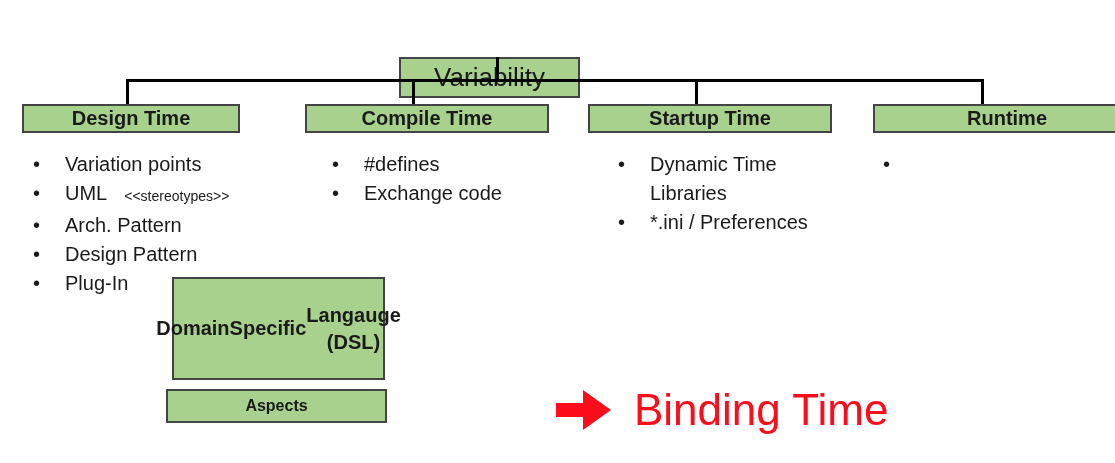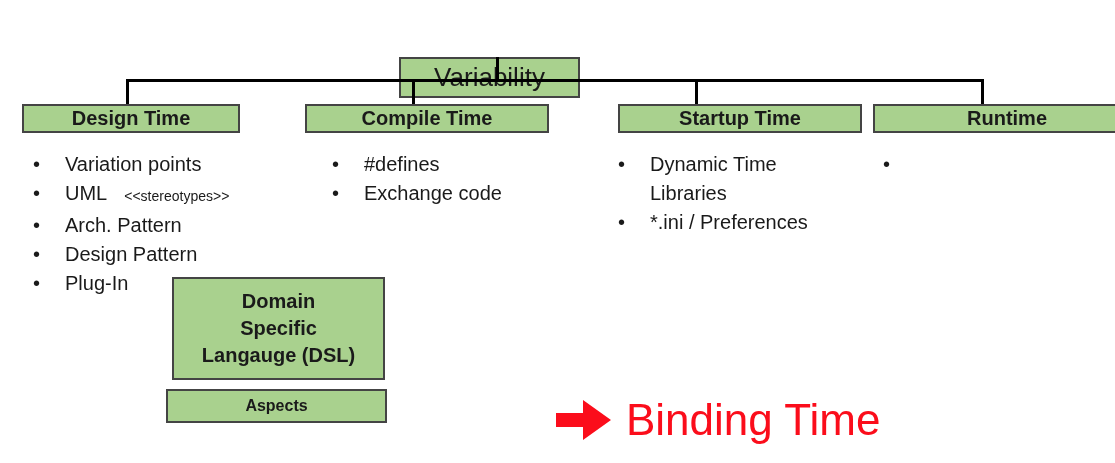--- a/index.html
+++ b/index.html
@@ -19,43 +19,43 @@
     box-sizing: border-box;
     display: flex;
     align-items: center;
     justify-content: center;
     text-align: center;
   }
   .root-box { left: 399px; top: 17px; width: 181px; height: 41px; font-size: 26px; margin-top: 40px; }
   .hdr { top: 104px; height: 29px; font-size: 20px; font-weight: bold; }
   .hdr-design  { left: 22px;  width: 218px; }
   .hdr-compile { left: 305px; width: 244px; }
-  .hdr-startup { left: 618px; width: 244px; }
+  .hdr-startup { left: 588px; width: 244px; }
   .hdr-runtime { left: 873px; width: 268px; }
   .line { position: absolute; background: #000000; }
   .stem   { left: 496px; top: 57px; width: 3px; height: 23px; }
   .hline  { left: 126px; top: 79px; width: 858px; height: 3px; }
   .drop   { top: 79px; width: 3px; height: 25px; }
   .drop-1 { left: 126px; }
   .drop-2 { left: 412px; }
   .drop-3 { left: 695px; }
   .drop-4 { left: 981px; }
   .blist { position: absolute; top: 150px; margin: 0; padding: 0; list-style: none; font-size: 20px; }
   .blist-design  { left: 33px; }
   .blist-compile { left: 332px; }
   .blist-startup { left: 618px; }
   .blist-runtime { left: 883px; }
   .blist li { display: flex; align-items: flex-start; line-height: 29px; }
   .bullet { width: 32px; flex: 0 0 32px; }
   .itxt { white-space: nowrap; }
   .itxt-wrap { white-space: normal; max-width: 150px; }
   .small-suffix { font-size: 14px; margin-left: 17px; align-self: center; padding-top: 3px; }
-  .dsl-box { left: 172px; top: 277px; width: 213px; height: 103px; font-size: 20px; font-weight: bold; flex-direction: column; line-height: 27px; }
+  .dsl-box { left: 172px; top: 277px; width: 213px; height: 103px; font-size: 20px; font-weight: bold; flex-direction: row; line-height: 27px; }
   .aspects-box { left: 166px; top: 389px; width: 221px; height: 34px; font-size: 16px; font-weight: bold; }
-  .binding { position: absolute; left: 556px; top: 396px; display: flex; align-items: center; gap: 14px; }
+  .binding { position: absolute; left: 556px; top: 386px; display: flex; align-items: center; gap: 22px; }
   .binding-label { font-size: 44px; line-height: 1.1; white-space: nowrap; }
   .arrow-svg { display: block; }
 </style>
 </head>
 <body>
 
 <div class="canvas">
 
   <div class="gbox root-box">
     <span>Variability</span>

